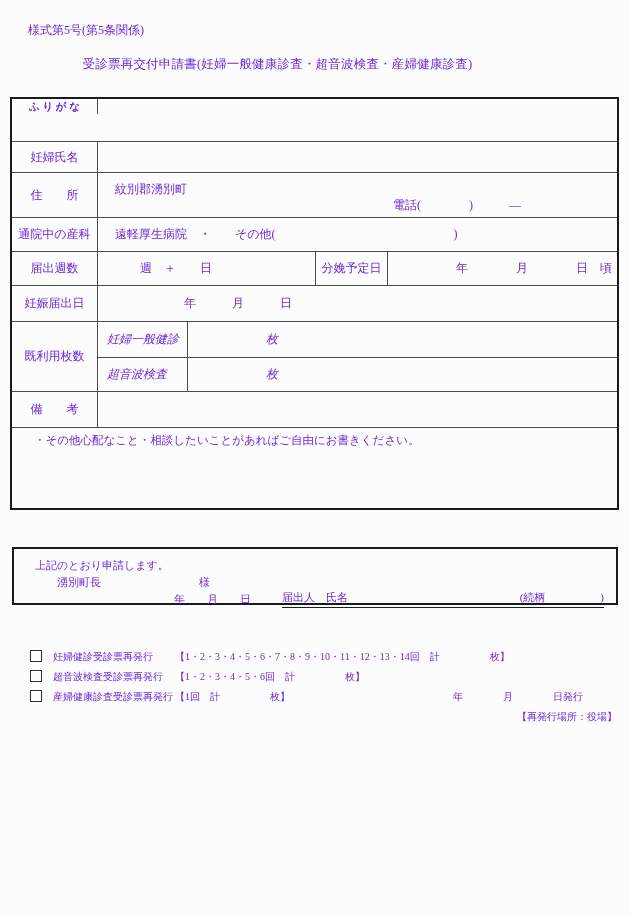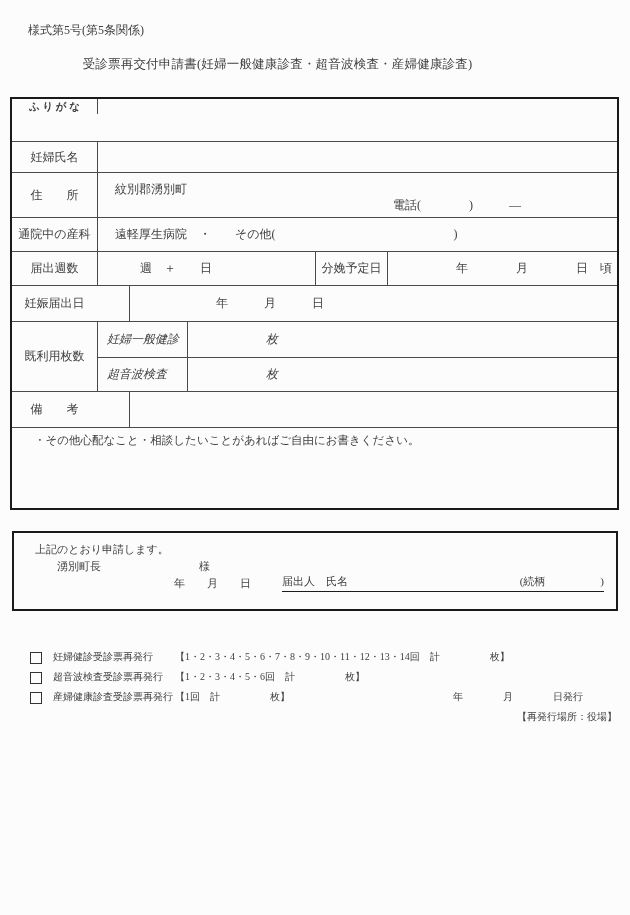--- a/index.html
+++ b/index.html
@@ -1,70 +1,70 @@
 <!DOCTYPE html>
 <html><head>
 <meta charset="utf-8">
 <style>
   html,body{margin:0;padding:0;background:#e8e8e8;}
   .page{
     position:relative;width:630px;height:915px;background:#fcfcfc;
     font-family:"Liberation Serif","DejaVu Serif",serif;
-    color:#404040;overflow:hidden;margin:0 auto;
+    color:#6d28d9;overflow:hidden;margin:0 auto;
   }
   .abs{position:absolute;}
   .form-number{left:28px;top:22px;font-size:12px;}
   .doc-title{left:0;top:56px;width:555px;text-align:center;font-size:12.5px;letter-spacing:.2px;}
 
   
   .tbl{left:10px;top:97px;width:609px;height:413px;border:2px solid #1a1a1a;
        display:flex;flex-direction:column;box-sizing:border-box;font-size:12px;}
   .tr{display:flex;flex:0 0 auto;box-sizing:border-box;border-top:1px solid #4a4a4a;}
   .tr:first-child{border-top:none;font-weight:bold;}
   .cell{box-sizing:border-box;border-left:1px solid #4a4a4a;position:relative;}
   .tr > .cell:first-child{border-left:none;}
   .lbl{display:flex;align-items:center;justify-content:center;text-align:center;}
   .w85{width:85px;flex:0 0 85px;}
   .w218{width:218px;flex:0 0 218px;}
   .w72{width:72px;flex:0 0 72px;}
   .w90{width:90px;flex:0 0 90px;}
   .grow{flex:1 1 auto;}
   .h15{height:15px;} .h31{height:31px;margin-top:27px;} .h45{height:45px;} .h34{height:34px;}
-  .h36{height:36px;gap:32px;} .h112{height:112px;}
+  .h36{height:36px;} .h112{height:112px;}
   .vc{display:flex;align-items:center;}
   .furigana-lbl{font-size:10.5px;}
   .addr-town{position:absolute;left:17px;top:8px;}
   .phone{position:absolute;left:295px;top:24px;}
   .clinic-line{padding-left:17px;}
   .clinic-close{margin-left:178px;}
   .weeks-line{padding-left:42px;}
   .due-line{padding-left:68px;}
   .pregdate-line{padding-left:86px;}
   .used-wrap{flex:1 1 auto;display:flex;flex-direction:column;font-style:italic;}
   .used-row{display:flex;flex:1 1 50%;box-sizing:border-box;}
   .used-row + .used-row{border-top:1px solid #4a4a4a;}
   .used-row .cell{height:auto;}
   .sub-lbl{display:flex;align-items:center;padding-left:9px;}
   .unit-cell{display:flex;align-items:center;padding-left:78px;}
   .free-note{padding:5px 0 0 22px;font-size:11.5px;}
 
   
-  .decl{left:12px;top:531px;width:606px;height:80px;border:2px solid #1a1a1a;
+  .decl{left:12px;top:547px;width:606px;height:58px;border:2px solid #1a1a1a;
         box-sizing:border-box;font-size:11px;}
   .decl .statement{position:absolute;left:21px;top:9px;}
   .decl .mayor{position:absolute;left:43px;top:26px;}
   .decl .sama{position:absolute;left:185px;top:26px;}
   .decl .date-blank{position:absolute;left:160px;top:43px;}
   .decl .sig-line{position:absolute;left:268px;top:41px;width:322px;
         border-bottom:1px solid #1c1c1c;display:flex;justify-content:space-between;
         padding-bottom:2px;}
 
   
   .chk-section{left:0;top:0;width:630px;font-size:10px;}
-  .chk-line{position:absolute;left:30px;display:flex;align-items:flex-end;}
+  .chk-line{position:absolute;left:30px;display:flex;align-items:flex-start;}
   .cl1{top:650px;} .cl2{top:670px;} .cl3{top:690px;}
   .cb{width:10px;height:10px;border:1px solid #333;background:#fcfcfc;
       display:inline-block;margin-right:11px;flex:0 0 auto;}
   .cb-label{display:inline-block;width:122px;flex:0 0 auto;}
   .issue-date{position:absolute;left:453px;top:690px;}
   .place-note{position:absolute;right:13px;top:710px;}
 </style>
 </head>
 <body>
 

